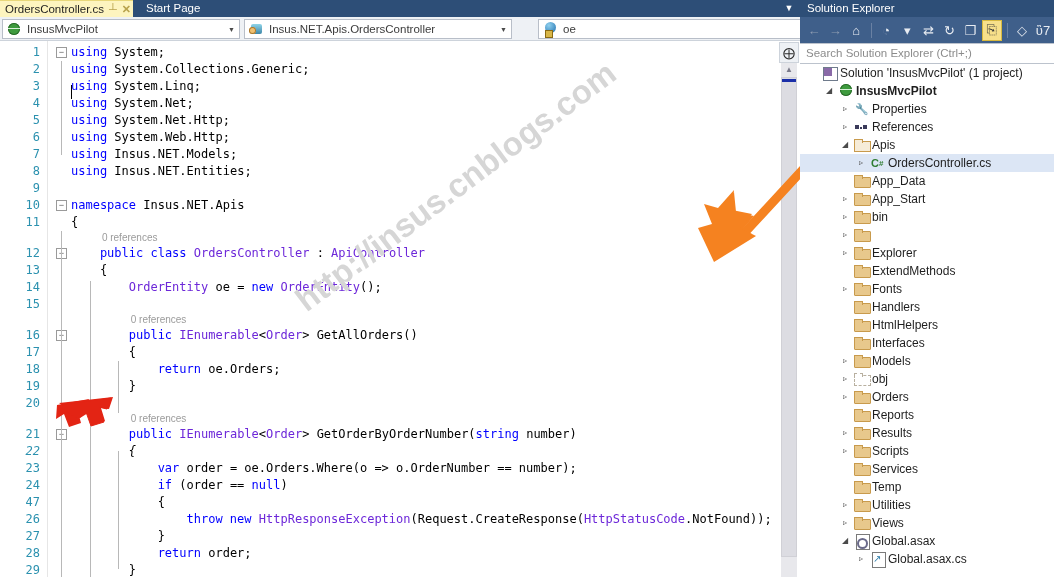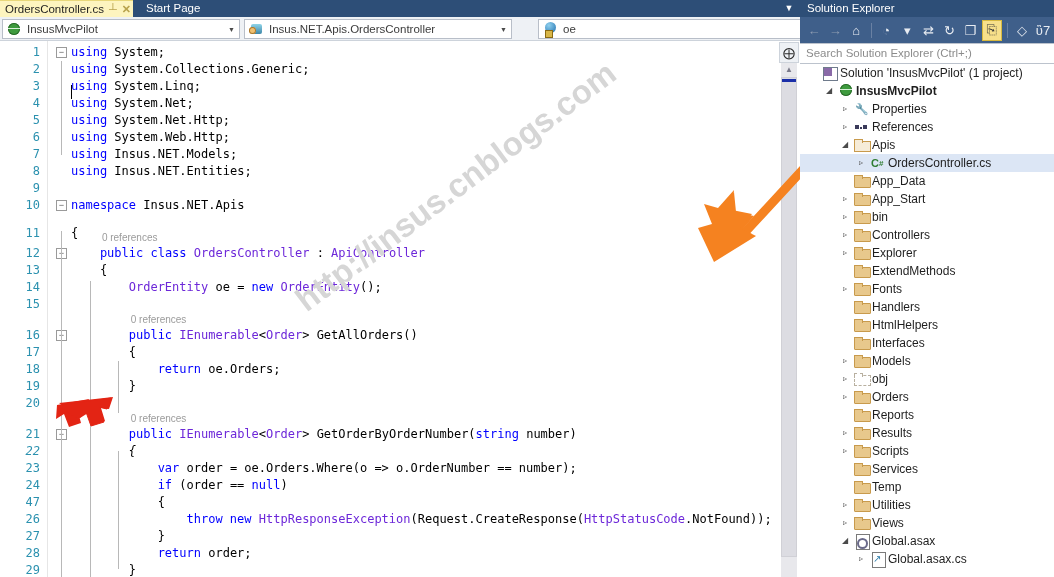--- a/index.html
+++ b/index.html
@@ -389,21 +389,21 @@
           <div class="code-row" style="top: 3px;"><span class="lineno">1</span><span class="fold">−</span><span class="codetext" style="left: 71px;"><span class="kw">using</span><span class="pln"> System;</span></span></div>
           <div class="code-row" style="top: 20px;"><span class="lineno">2</span><span class="codetext" style="left: 71px;"><span class="kw">using</span><span class="pln"> System.Collections.Generic;</span></span></div>
           <div class="code-row" style="top: 37px;"><span class="lineno">3</span><span class="codetext" style="left: 71px;"><span class="kw">using</span><span class="pln"> System.Linq;</span></span></div>
           <div class="code-row" style="top: 54px;"><span class="lineno">4</span><span class="codetext" style="left: 71px;"><span class="kw">using</span><span class="pln"> System.Net;</span></span></div>
           <div class="code-row" style="top: 71px;"><span class="lineno">5</span><span class="codetext" style="left: 71px;"><span class="kw">using</span><span class="pln"> System.Net.Http;</span></span></div>
           <div class="code-row" style="top: 88px;"><span class="lineno">6</span><span class="codetext" style="left: 71px;"><span class="kw">using</span><span class="pln"> System.Web.Http;</span></span></div>
           <div class="code-row" style="top: 105px;"><span class="lineno">7</span><span class="codetext" style="left: 71px;"><span class="kw">using</span><span class="pln"> Insus.NET.Models;</span></span></div>
           <div class="code-row" style="top: 122px;"><span class="lineno">8</span><span class="codetext" style="left: 71px;"><span class="kw">using</span><span class="pln"> Insus.NET.Entities;</span></span></div>
           <div class="code-row" style="top: 139px;"><span class="lineno">9</span><span class="codetext" style="left: 71px;"></span></div>
           <div class="code-row" style="top: 156px;"><span class="lineno">10</span><span class="fold">−</span><span class="codetext" style="left: 71px;"><span class="kw">namespace</span><span class="pln"> Insus.NET.Apis</span></span></div>
-          <div class="code-row" style="top: 184px; padding-left: 12px;"><span class="lineno">11</span><span class="codetext" style="left: 71px;"><span class="pln">{</span></span></div>
+          <div class="code-row" style="top: 173px; padding-left: 12px;"><span class="lineno">11</span><span class="codetext" style="left: 71px;"><span class="pln">{</span></span></div>
           <div class="lens" style="top: 190px; left: 101.88px;">0 references</div>
           <div class="code-row" style="top: 204px;"><span class="lineno">12</span><span class="fold">−</span><span class="codetext" style="left: 99.88px;"><span class="kw">public class</span><span class="pln"> </span><span class="typ">OrdersController</span><span class="pln"> : </span><span class="typ">ApiController</span></span></div>
           <div class="code-row" style="top: 221px;"><span class="lineno">13</span><span class="codetext" style="left: 99.88px;"><span class="pln">{</span></span></div>
           <div class="code-row" style="top: 238px;"><span class="lineno">14</span><span class="codetext" style="left: 128.76px;"><span class="typ">OrderEntity</span><span class="pln"> oe = </span><span class="kw">new</span><span class="pln"> </span><span class="typ">OrderEntity</span><span class="pln">();</span></span></div>
           <div class="code-row" style="top: 255px;"><span class="lineno">15</span><span class="codetext" style="left: 71px;"></span></div>
           <div class="lens" style="top: 272px; left: 130.76px;">0 references</div>
           <div class="code-row" style="top: 286px;"><span class="lineno">16</span><span class="fold">−</span><span class="codetext" style="left: 128.76px;"><span class="kw">public</span><span class="pln"> </span><span class="typ">IEnumerable</span><span class="pln">&lt;</span><span class="typ">Order</span><span class="pln">&gt; GetAllOrders()</span></span></div>
           <div class="code-row" style="top: 303px;"><span class="lineno">17</span><span class="codetext" style="left: 128.76px;"><span class="pln">{</span></span></div>
           <div class="code-row" style="top: 320px;"><span class="lineno">18</span><span class="codetext" style="left: 157.64px;"><span class="kw">return</span><span class="pln"> oe.Orders;</span></span></div>
           <div class="code-row" style="top: 337px;"><span class="lineno">19</span><span class="codetext" style="left: 128.76px;"><span class="pln">}</span></span></div>
@@ -512,21 +512,20 @@
           <span class="tl">App_Start</span>
         </div>
         <div class="tree-row" style="top: 144px; padding-left: 38px;">
           <span class="tw">▹</span>
           <span class="ti ic-folder"></span>
           <span class="tl">bin</span>
         </div>
         <div class="tree-row" style="top: 162px; padding-left: 38px;">
           <span class="tw">▹</span>
           <span class="ti ic-folder"></span>
-          <span class="tl">Controllers</span>
         </div>
         <div class="tree-row" style="top: 180px; padding-left: 38px;">
           <span class="tw">▹</span>
           <span class="ti ic-folder"></span>
           <span class="tl">Explorer</span>
         </div>
         <div class="tree-row" style="top: 198px; padding-left: 38px;">
           <span class="tw empty">&nbsp;</span>
           <span class="ti ic-folder"></span>
           <span class="tl">ExtendMethods</span>

